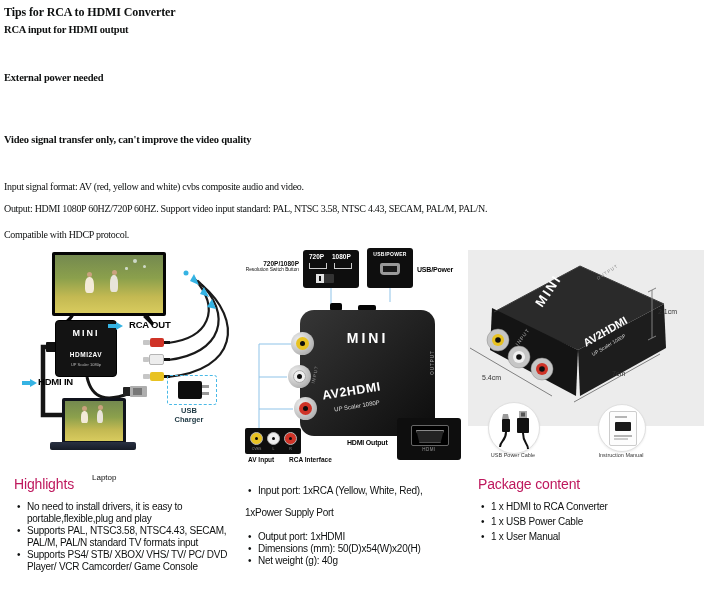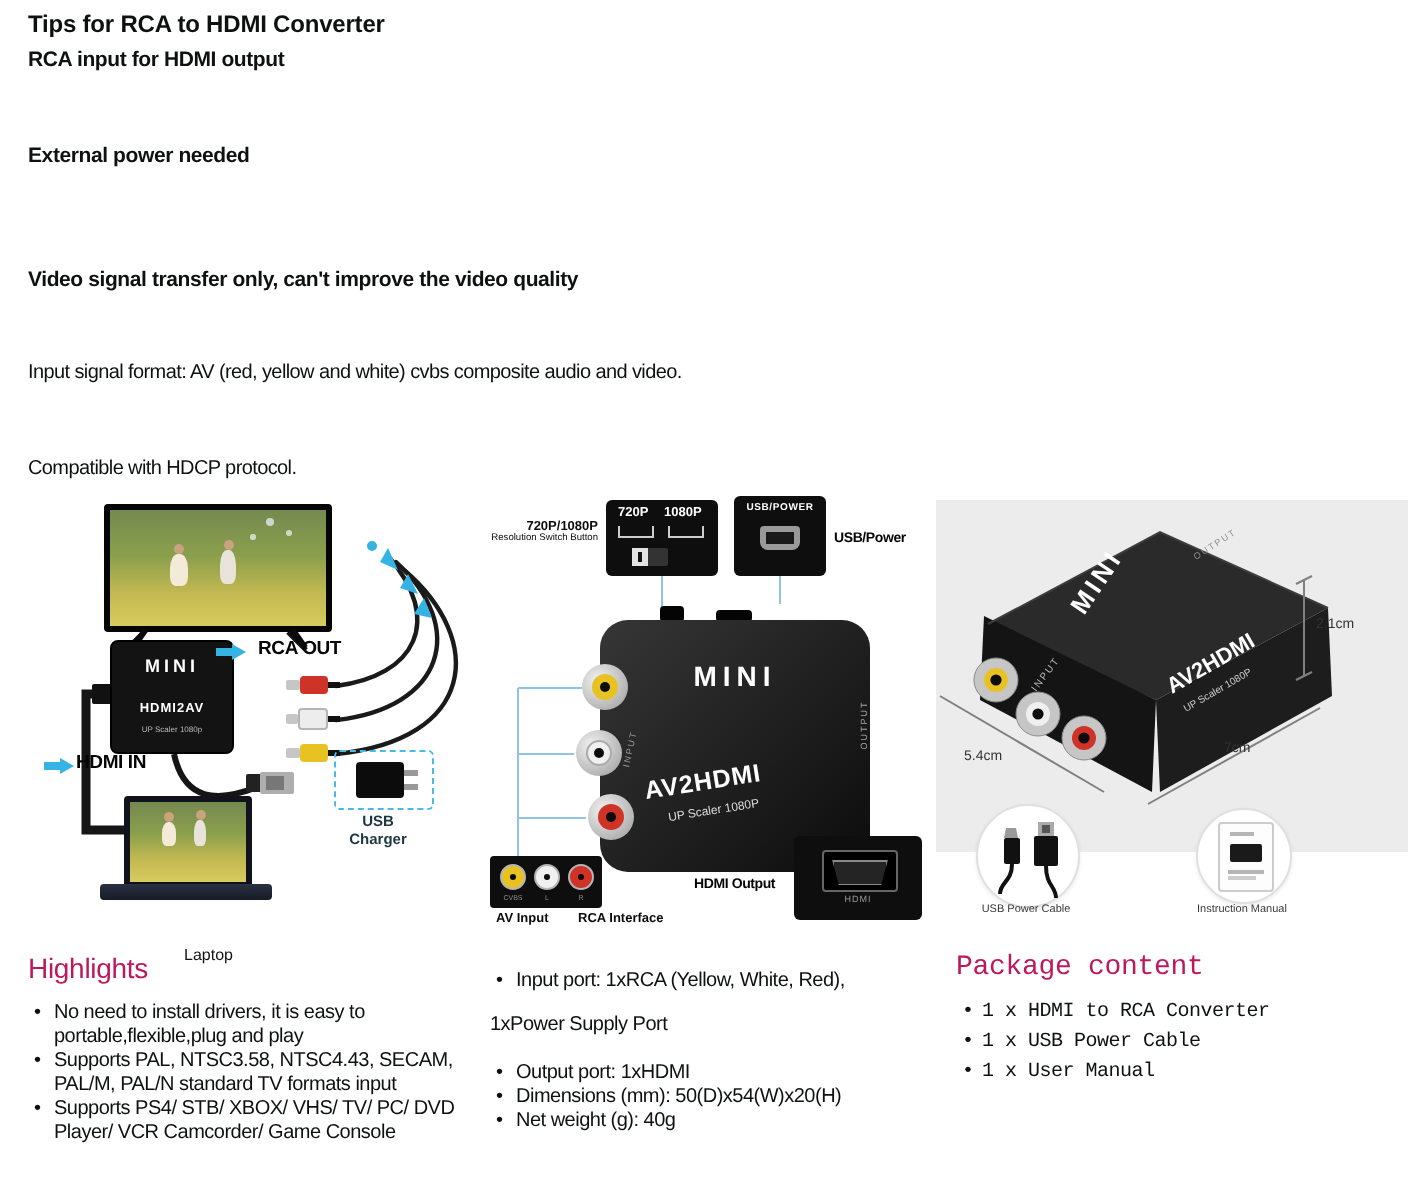--- a/index.html
+++ b/index.html
@@ -1,18 +1,18 @@
 <!DOCTYPE html>
 <html><head>
 <meta charset="utf-8">
 <style>
   html,body{margin:0;padding:0;background:#fff;}
   .page{position:relative;width:704px;height:598px;background:#fff;overflow:hidden;
         font-family:"Liberation Sans",sans-serif;color:#0f1111;}
-  .t{position:absolute;left:14px;white-space:pre-wrap;}
+  .t{position:absolute;left:4px;white-space:pre-wrap;font-family:Liberation Serif, serif;}
   .title{font-size:12px;font-weight:bold;letter-spacing:-0.1px;}
   .h2{font-size:10.5px;font-weight:bold;letter-spacing:-0.2px;}
   .body{font-size:10px;letter-spacing:-0.3px;width:652px;line-height:12px;}
   
   .fig{position:absolute;top:250px;height:212px;}
   .fig1{left:10px;width:225px;}
   .fig2{left:245px;width:220px;}
   .fig3{left:462px;width:242px;}
   .layer{position:absolute;left:0;top:0;}
   
@@ -93,20 +93,21 @@
 </head>
 <body>
 
 <div class="page">
 
   <div class="t title" style="top:5px">Tips for RCA to HDMI Converter</div>
   <div class="t h2" style="top:24px">RCA input for HDMI output</div>
   <div class="t h2" style="top:72px">External power needed</div>
   <div class="t h2" style="top:134px">Video signal transfer only, can't improve the video quality</div>
   <div class="t body" style="top:181px">Input signal format: AV (red, yellow and white) cvbs composite audio and video.</div>
+  <div class="t body" style="top:203px">Output: HDMI 1080P 60HZ/720P 60HZ. Support video input standard: PAL, NTSC 3.58, NTSC 4.43, SECAM, PAL/M, PAL/N.</div>
   <div class="t body" style="top:229px">Compatible with HDCP protocol.</div>
 
   <div class="fig fig1">
     <svg class="layer" width="225" height="212" viewBox="0 0 225 212">
       <path d="M158,93 C198,88 212,60 184,28" stroke="#1a1a1a" stroke-width="2.2" fill="none" stroke-linecap="round"></path>
       <path d="M158,110 C212,104 224,64 188,31" stroke="#1a1a1a" stroke-width="2.2" fill="none" stroke-linecap="round"></path>
       <path d="M158,127 C228,120 233,70 192,35" stroke="#1a1a1a" stroke-width="2.2" fill="none" stroke-linecap="round"></path>
       <polygon points="180,31 189,35 184,24" fill="#35b3e3"></polygon>
       <polygon points="190,44 199,47 194,37" fill="#35b3e3"></polygon>
       <polygon points="197,57 206,59 202,49" fill="#35b3e3"></polygon>
@@ -367,21 +368,21 @@
     <div class="li">
         <span class="dot">•</span>
         <span>Dimensions (mm): 50(D)x54(W)x20(H)</span>
       </div>
     <div class="li">
         <span class="dot">•</span>
         <span>Net weight (g): 40g</span>
       </div>
   </div>
 
-  <div class="col" style="left:478px;width:215px;font-family:Liberation Mono, monospace;">
+  <div class="col" style="left:478px;width:215px;">
     <div class="colh">Package content</div>
     <ul class="list">
       <li class="li" style="margin-bottom:3px;">
           <span class="dot">•</span>
           <span>1 x HDMI to RCA Converter</span>
         </li>
       <li class="li" style="margin-bottom:3px;">
           <span class="dot">•</span>
           <span>1 x USB Power Cable</span>
         </li>

